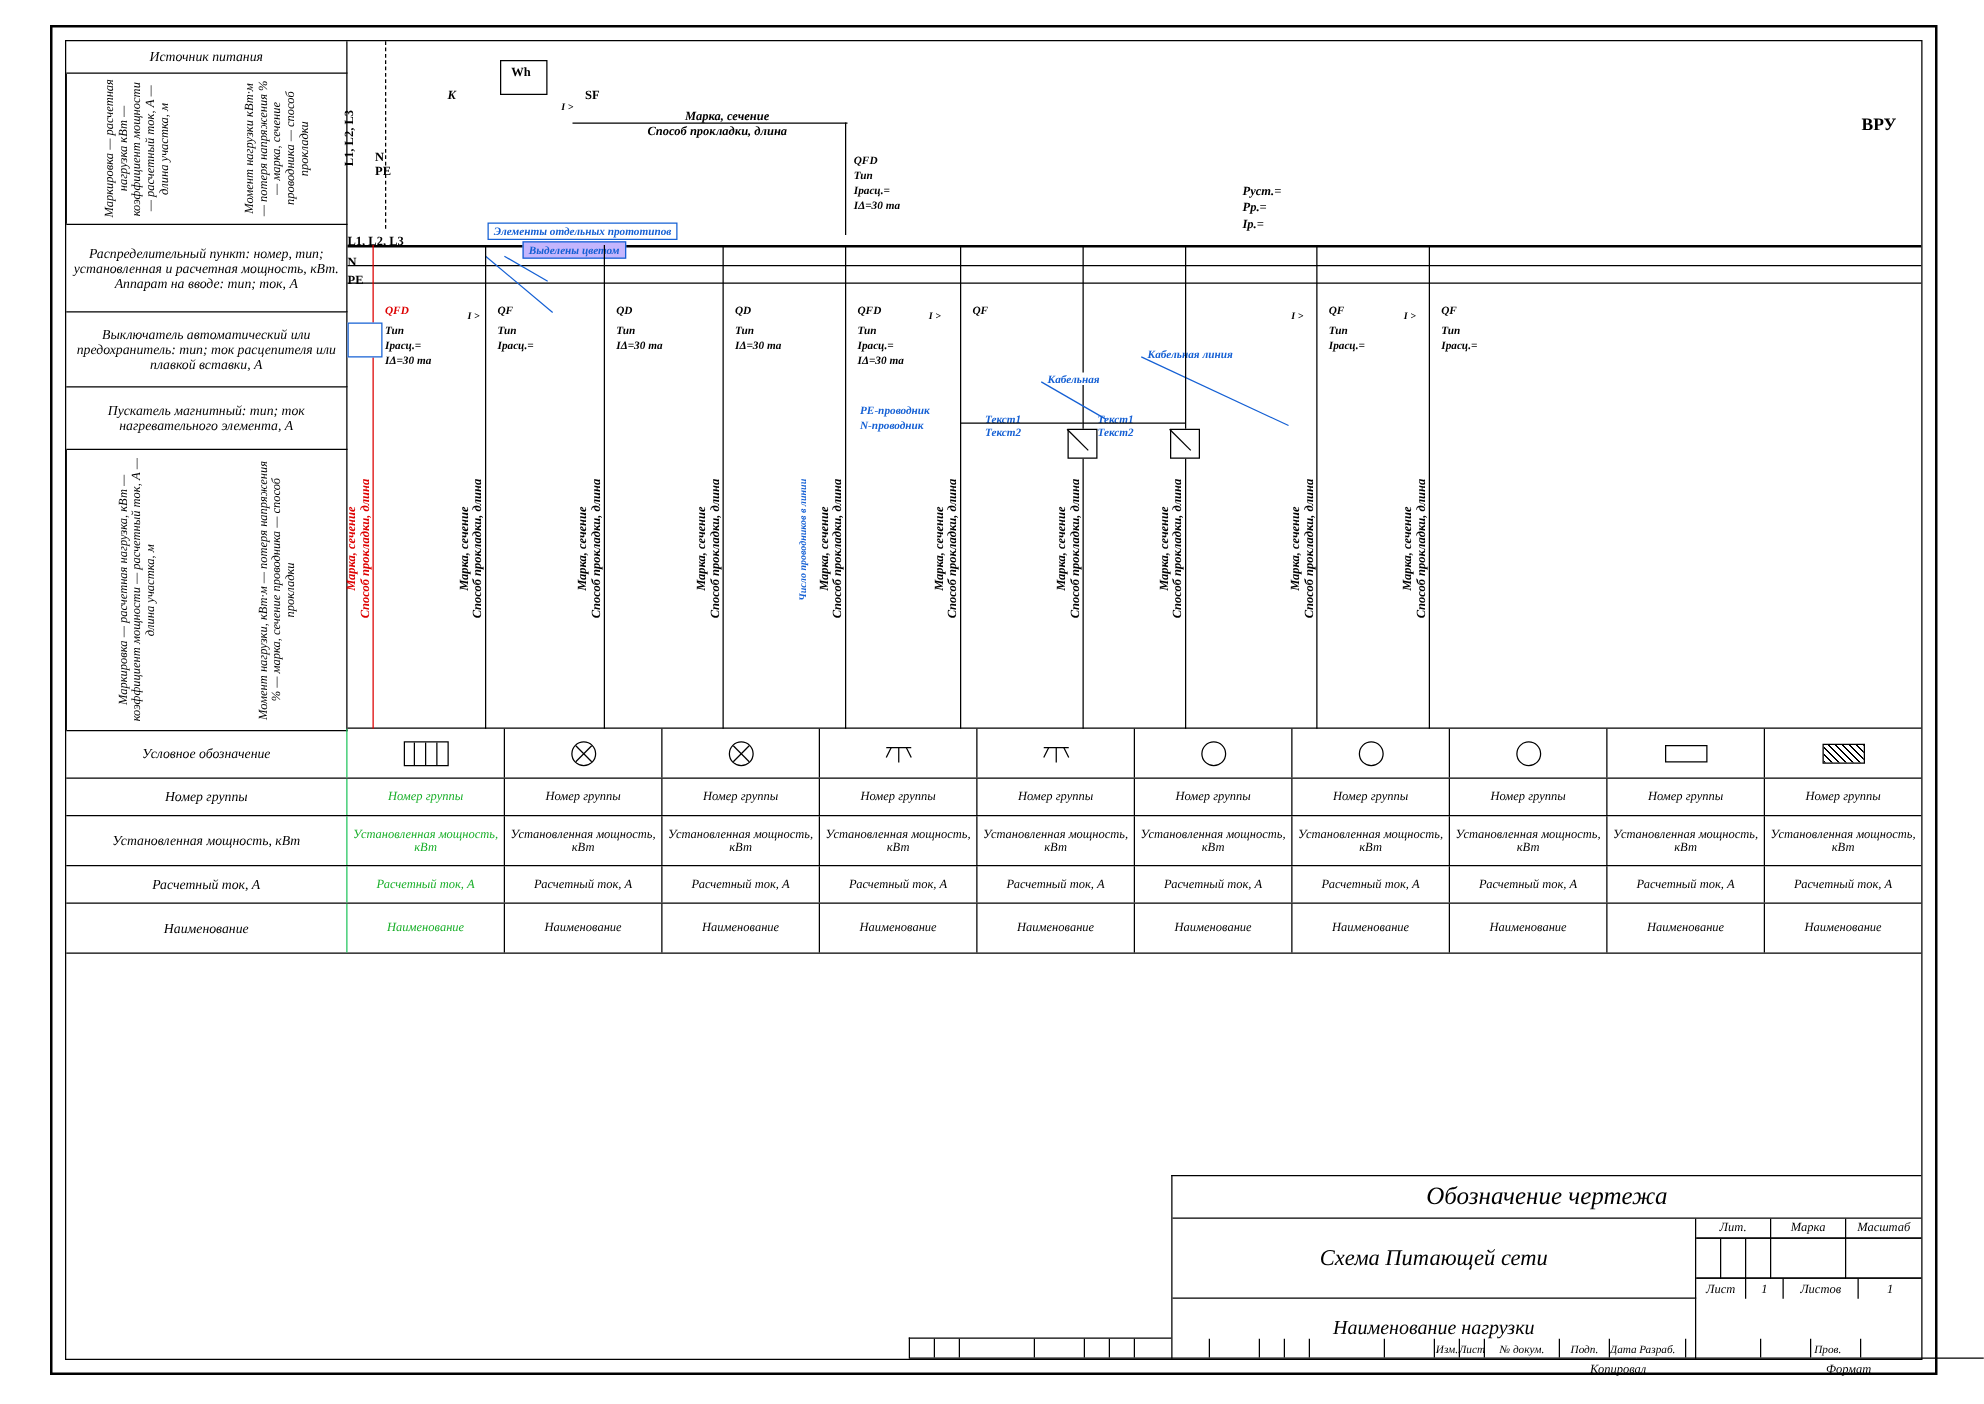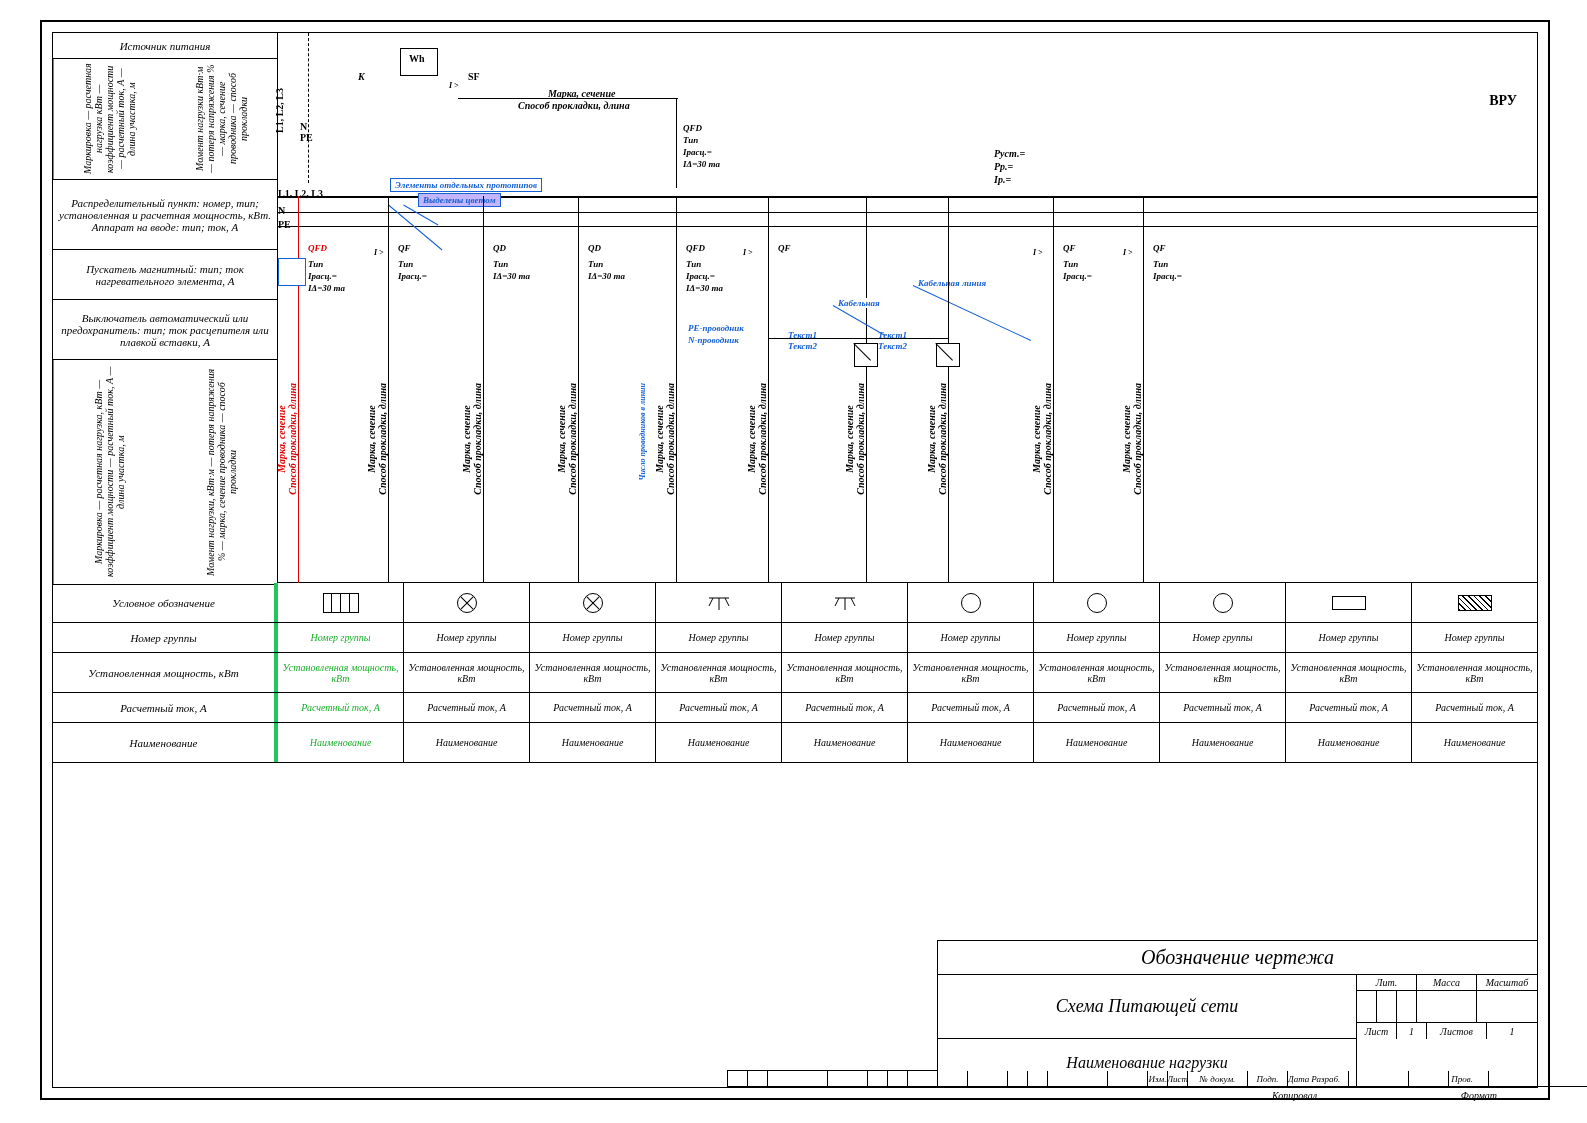--- a/index.html
+++ b/index.html
@@ -73,21 +73,21 @@
     flex-direction:column;
   }
   .groups-row {
     display:flex;
     border-bottom:1px solid #000;
     height:30px;
   }
   .groups-row.tall { height:40px; }
   .groups-row .rowhead {
     width:225px;
-    border-right:4px solid #22c55e;
+    border-right:1px solid #22c55e;
     text-align:center;
     font-size:11px;
     display:flex;
     align-items:center;
     justify-content:center;
     padding:1px;
   }
   .groups-row .cell {
     flex:1;
     border-right:1px solid #000;
@@ -180,22 +180,22 @@
     <div class="legend-col">
       <div class="legend-row" style="height:26px">Источник питания</div>
       <div class="legend-split-container">
         <div class="legend-split">
           <div>Маркировка — расчетная нагрузка кВт — коэффициент мощности — расчетный ток, А — длина участка, м</div>
           <div>Момент нагрузки кВт·м — потеря напряжения % — марка, сечение проводника — способ прокладки</div>
         </div>
       </div>
       <div class="legend-row" style="height:70px; white-space:pre-line">Распределительный пункт: номер, тип; установленная и расчетная мощность, кВт.
 Аппарат на вводе: тип; ток, А</div>
+      <div class="legend-row" style="height:60px">Выключатель автоматический или предохранитель: тип; ток расцепителя или плавкой вставки, А</div>
       <div class="legend-row" style="height:50px">Пускатель магнитный: тип; ток нагревательного элемента, А</div>
-      <div class="legend-row" style="height:60px">Выключатель автоматический или предохранитель: тип; ток расцепителя или плавкой вставки, А</div>
       <div class="legend-split-container">
         <div class="legend-split" style="height:224px">
           <div>Маркировка — расчетная нагрузка, кВт — коэффициент мощности — расчетный ток, А — длина участка, м</div>
           <div>Момент нагрузки, кВт·м — потеря напряжения % — марка, сечение проводника — способ прокладки</div>
         </div>
       </div>
     </div>
 
     <div class="schematic">
 
@@ -511,21 +511,21 @@
 
     <div class="title-block">
       <div class="tb-row">
         <div class="tb-cell tb-big" style="width:100%">Обозначение чертежа</div>
       </div>
       <div class="tb-row">
         <div class="tb-cell" style="flex:1;height:64px;font-size:18px">Схема Питающей сети</div>
         <div style="width:180px;display:flex;flex-direction:column">
           <div style="display:flex;height:16px;border-bottom:1px solid #000">
             <div class="tb-cell" style="width:60px">Лит.</div>
-            <div class="tb-cell" style="width:60px">Масса</div>
+            <div class="tb-cell" style="width:60px">Марка</div>
             <div class="tb-cell" style="width:60px;border-right:none">Масштаб</div>
           </div>
           <div style="display:flex;height:32px;border-bottom:1px solid #000">
             <div class="tb-cell" style="width:20px;height:32px"></div>
             <div class="tb-cell" style="width:20px;height:32px"></div>
             <div class="tb-cell" style="width:20px;height:32px"></div>
             <div class="tb-cell" style="width:60px;height:32px"></div>
             <div class="tb-cell" style="width:60px;height:32px;border-right:none"></div>
           </div>
           <div style="display:flex;height:16px">

